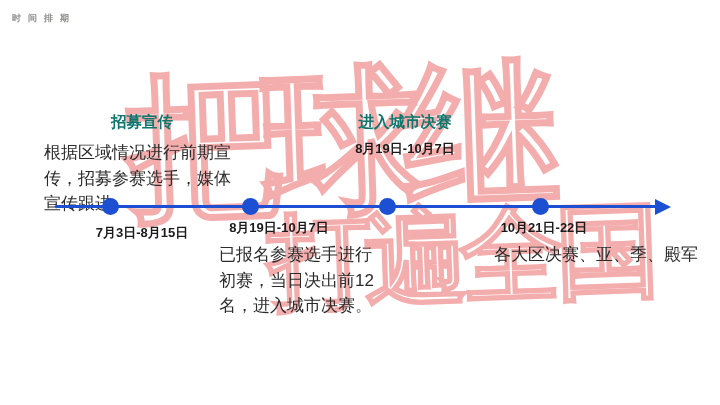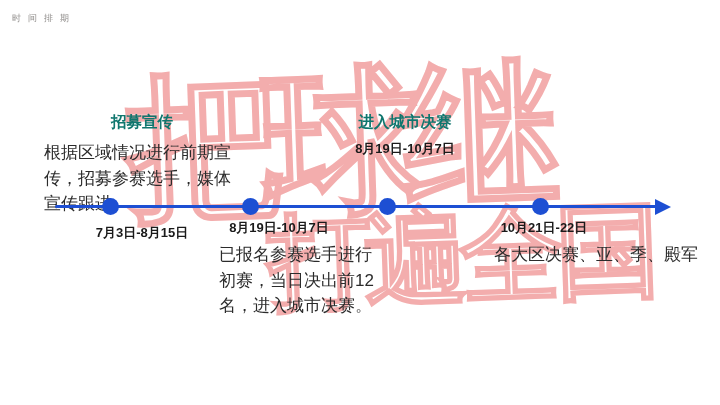--- a/index.html
+++ b/index.html
@@ -7,21 +7,21 @@
     width:720px;height:405px;
     background:#ffffff;
     font-family:"Liberation Sans","DejaVu Sans",sans-serif;
     overflow:hidden;
   }
   .slide{position:relative;width:720px;height:405px;background:#fff;overflow:hidden;}
 
   
   .page-label{
     position:absolute;left:12px;top:12px;
-    font-size:9px;color:#8f8c8a;font-weight:400;
+    font-size:9px;color:#8f8c8a;font-weight:700;
     letter-spacing:7px;
   }
 
   
   .wm{
     position:absolute;
     font-weight:800;
     color:rgba(242,171,171,0.40);
     white-space:nowrap;
     pointer-events:none;

